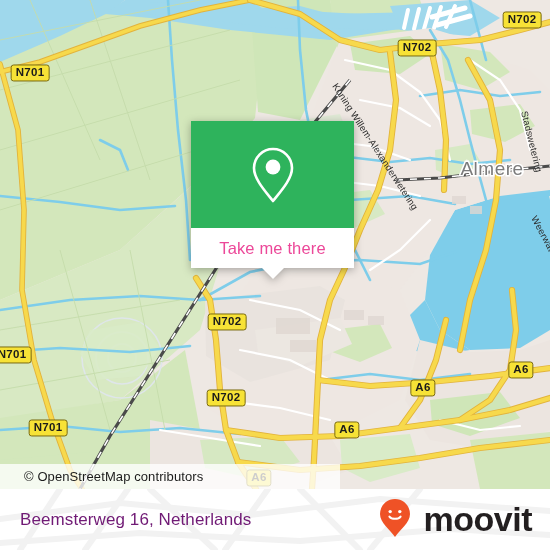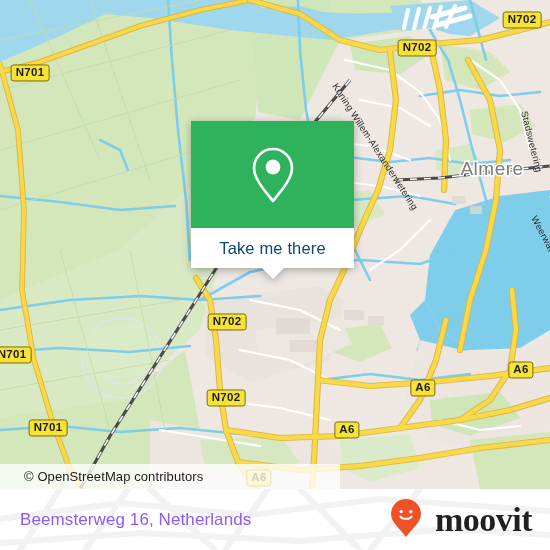--- a/index.html
+++ b/index.html
@@ -74,21 +74,21 @@
   #poi-card-button {
     height: 40px;
     background: #ffffff;
     display: flex;
     align-items: center;
     justify-content: center;
     position: relative;
   }
   #poi-card-button span {
     font-size: 16.5px;
-    color: #0c4a6e;
+    color: #ec4899;
     letter-spacing: 0.15px;
     text-align: right;
   }
   #poi-pointer {
     position: absolute;
     left: 50%;
     margin-left: -11px;
     top: 100%;
     width: 0; height: 0;
     border-left: 11px solid transparent;
@@ -113,41 +113,41 @@
     opacity: 1;
   }
   #footer-title {
     position: absolute;
     left: 20px;
     top: 0;
     height: 61px;
     display: flex;
     align-items: center;
     font-size: 17px;
-    color: #8b5cf6;
+    color: #701a75;
     letter-spacing: 0.1px;
     z-index: 5;
   }
   #footer-logo {
     position: absolute;
     right: 18px;
     top: 0;
     height: 61px;
     display: flex;
     align-items: center;
     z-index: 5;
   }
   #footer-logo .logo-mark { display:block; }
   #footer-logo .logo-word {
     font-size: 34px;
     font-weight: bold;
     color: #231f20;
     letter-spacing: -0.5px;
     margin-left: 14px;
-    font-family: Liberation Serif, serif;
+    font-family: Liberation Sans, sans-serif;
   }
 </style>
 </head>
 <body>
 
 <div id="app">
 
   <div id="map">
     <svg width="550" height="489" viewBox="0 0 550 489" xmlns="http://www.w3.org/2000/svg">
       <defs>

